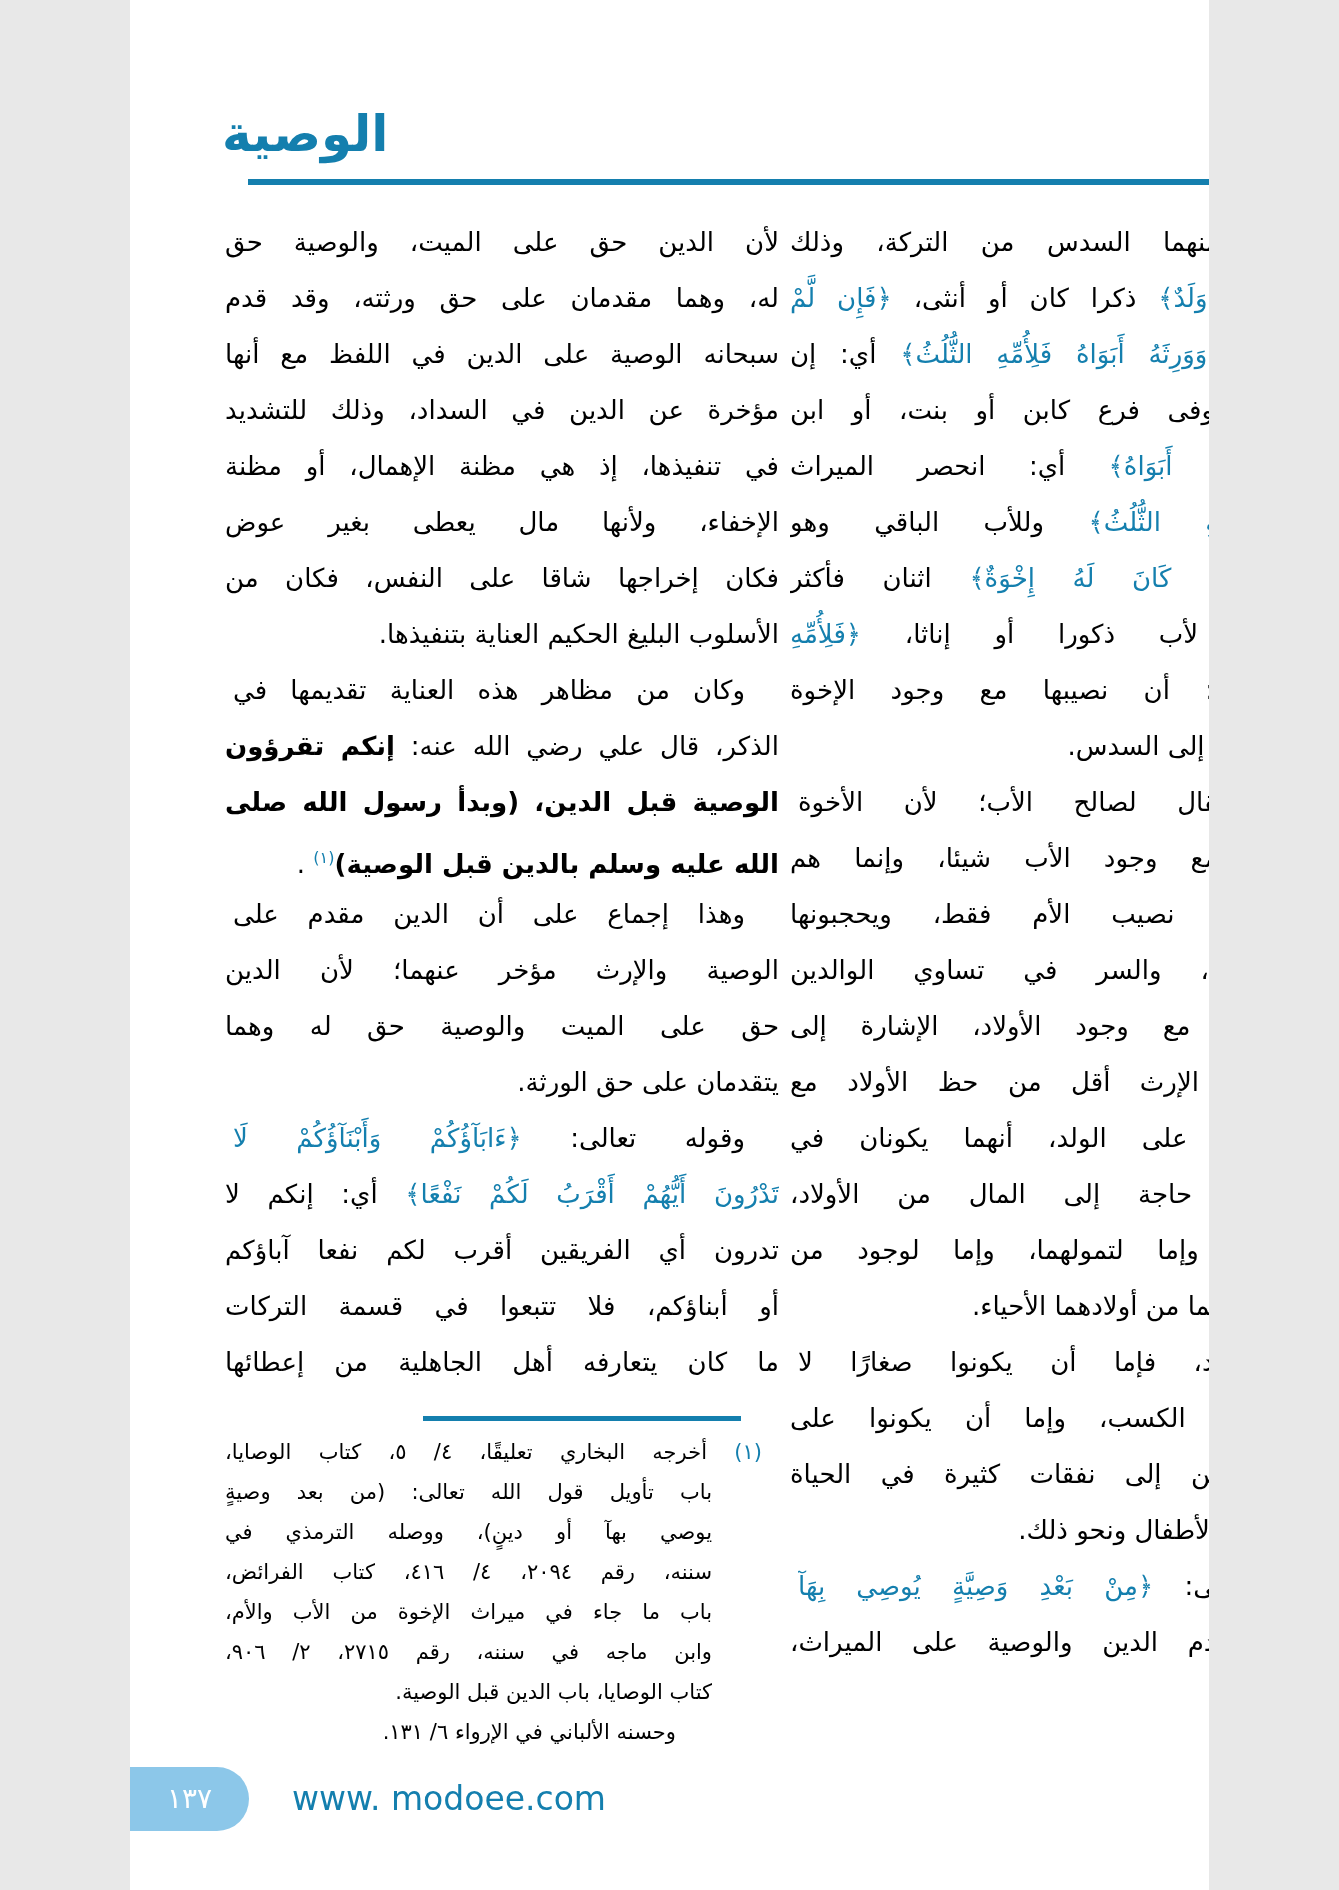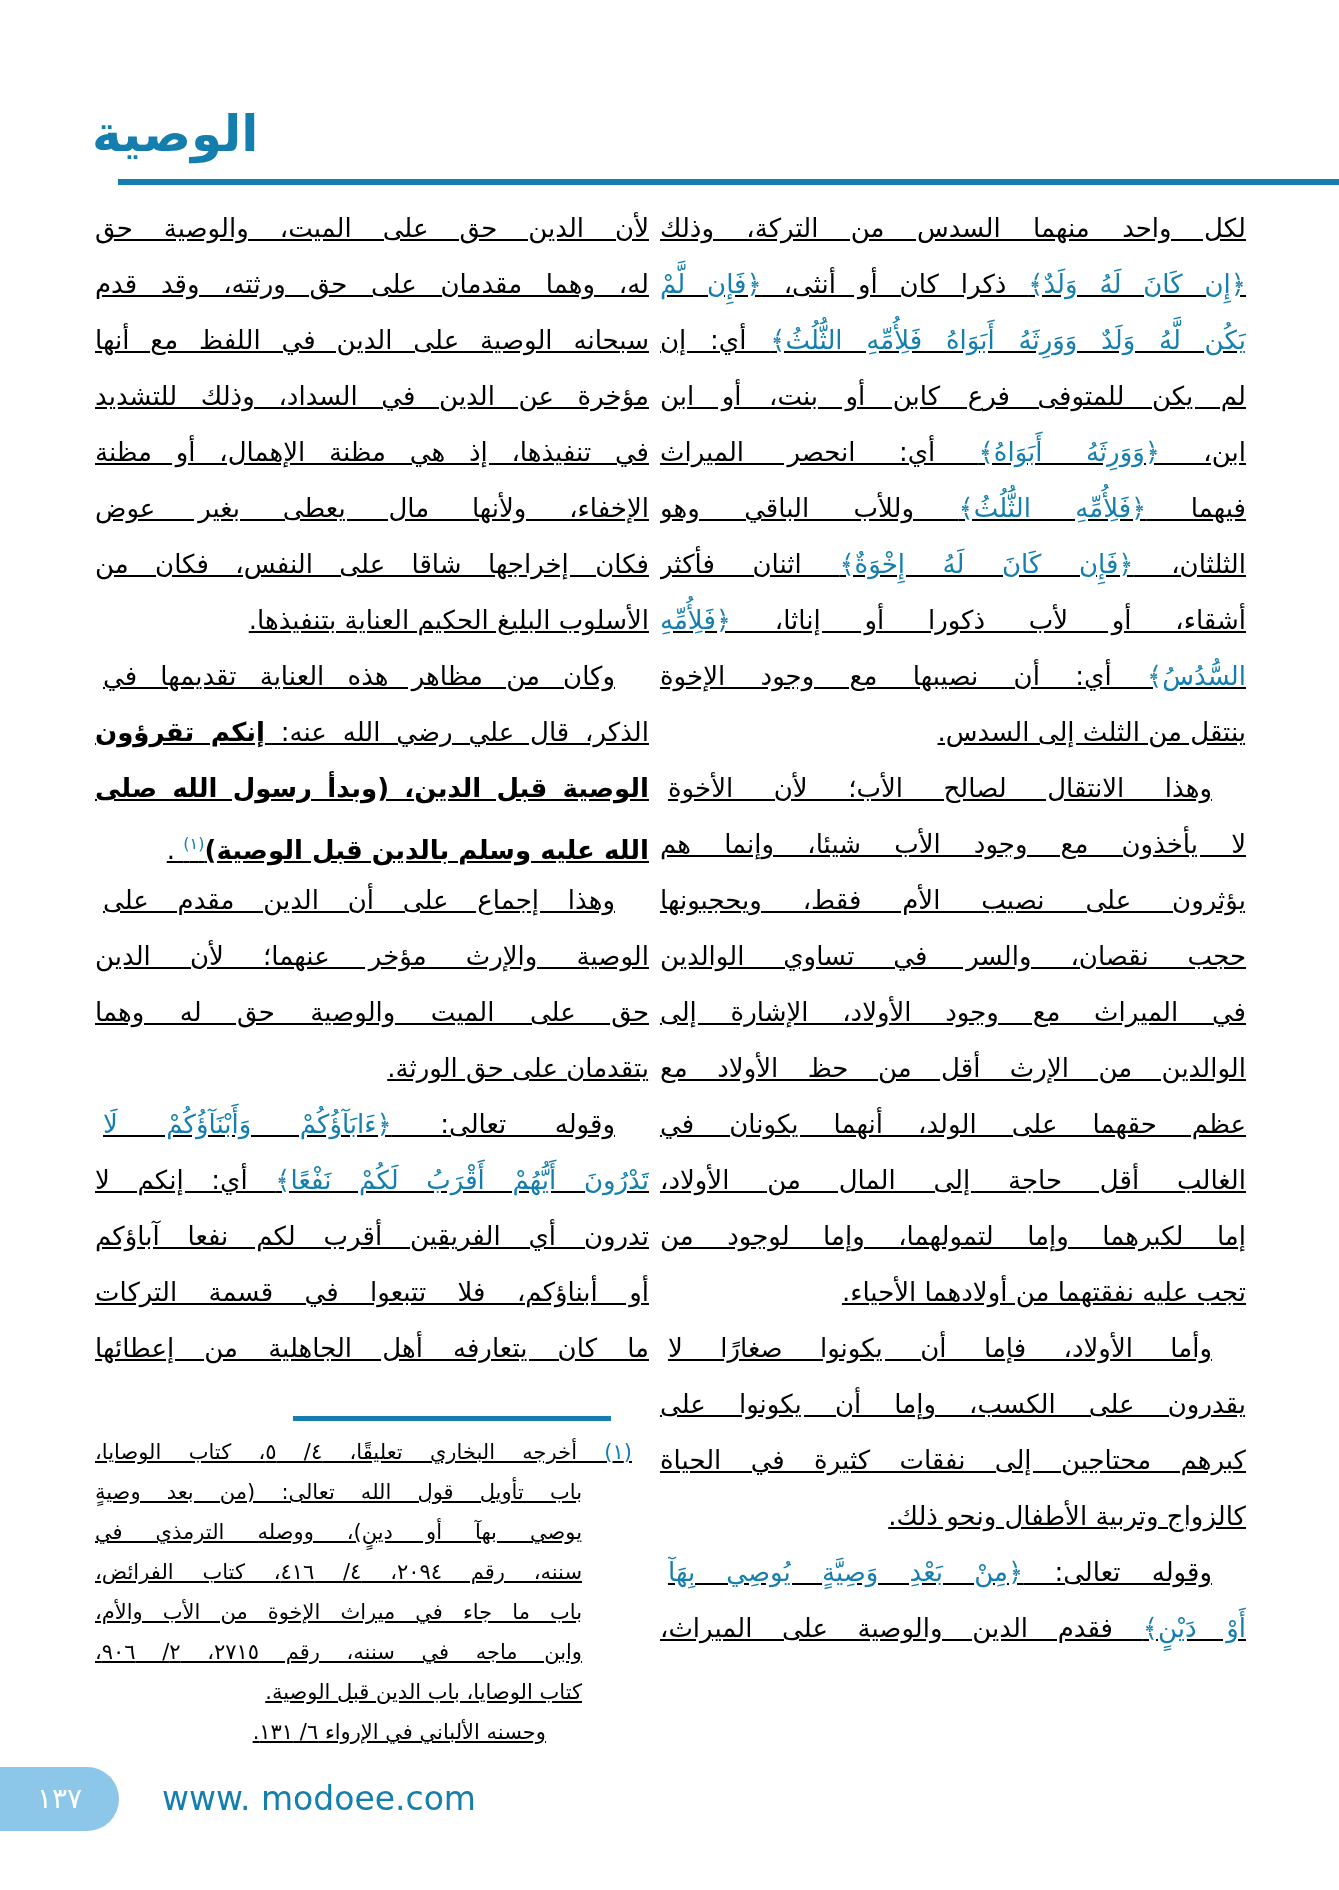--- a/index.html
+++ b/index.html
@@ -1,38 +1,38 @@
 <!DOCTYPE html>
 <html lang="ar" dir="rtl" style="--accent: #147fae; --pill: #8cc7e9;"><head>
 <meta charset="utf-8">
 <style>
   html,body{margin:0;padding:0;background:#e8e8e8;}
   .page{
     position:relative;
-    width:1339px;height:1890px;
+    width:1079px;height:1890px;
     margin:0 auto;
     background:#ffffff;
     font-family:"DejaVu Sans",sans-serif;
     direction:rtl;
     overflow:hidden;
   }
   
   .chapter-title{
     position:absolute;left:92px;top:84px;
     font-size:50px;font-weight:bold;
     color:var(--accent);
     line-height:100px;
   }
   .header-rule{
     position:absolute;left:118px;top:179px;
     width:1221px;height:6px;
     background:var(--accent);
   }
   
-  .col{position:absolute;top:200px;color:#000;text-decoration:underline;}
+  .col{position:absolute;top:214px;color:#000;}
   .col-right{left:660px;width:586px;}
   .col-left{left:95px;width:554px;}
   .ln{
     height:56px;line-height:56px;
     font-size:26px;
     text-align:right;
     overflow:hidden;
     white-space:normal;
   }
   .ln.j{text-align:justify;text-align-last:justify;}
@@ -41,21 +41,21 @@
   .s-q{color:var(--accent);}
   .s-b{color:#000;font-weight:bold;}
   .s-m{color:var(--accent);}
   .s-u{color:var(--accent);font-size:0.62em;vertical-align:super;}
   
   .fn-sep{
     position:absolute;left:293px;top:1416px;
     width:318px;height:5px;background:var(--accent);
   }
   .footnote{position:absolute;left:95px;top:1432px;width:537px;}
-  .footnote .ln{height:40px;line-height:40px;font-size:21px;text-decoration:underline;}
+  .footnote .ln{height:40px;line-height:40px;font-size:21px;}
   .footnote .ln.fi{padding-right:50px;}
   .footnote .ln.fi2{padding-right:86px;}
   .ln.e{text-align:right;text-align-last:right;}
   
   .page-pill{
     position:absolute;left:0;top:1767px;
     width:119px;height:64px;
     background:var(--pill);
     border-radius:0 32px 32px 0;
     text-align:center;line-height:64px;

